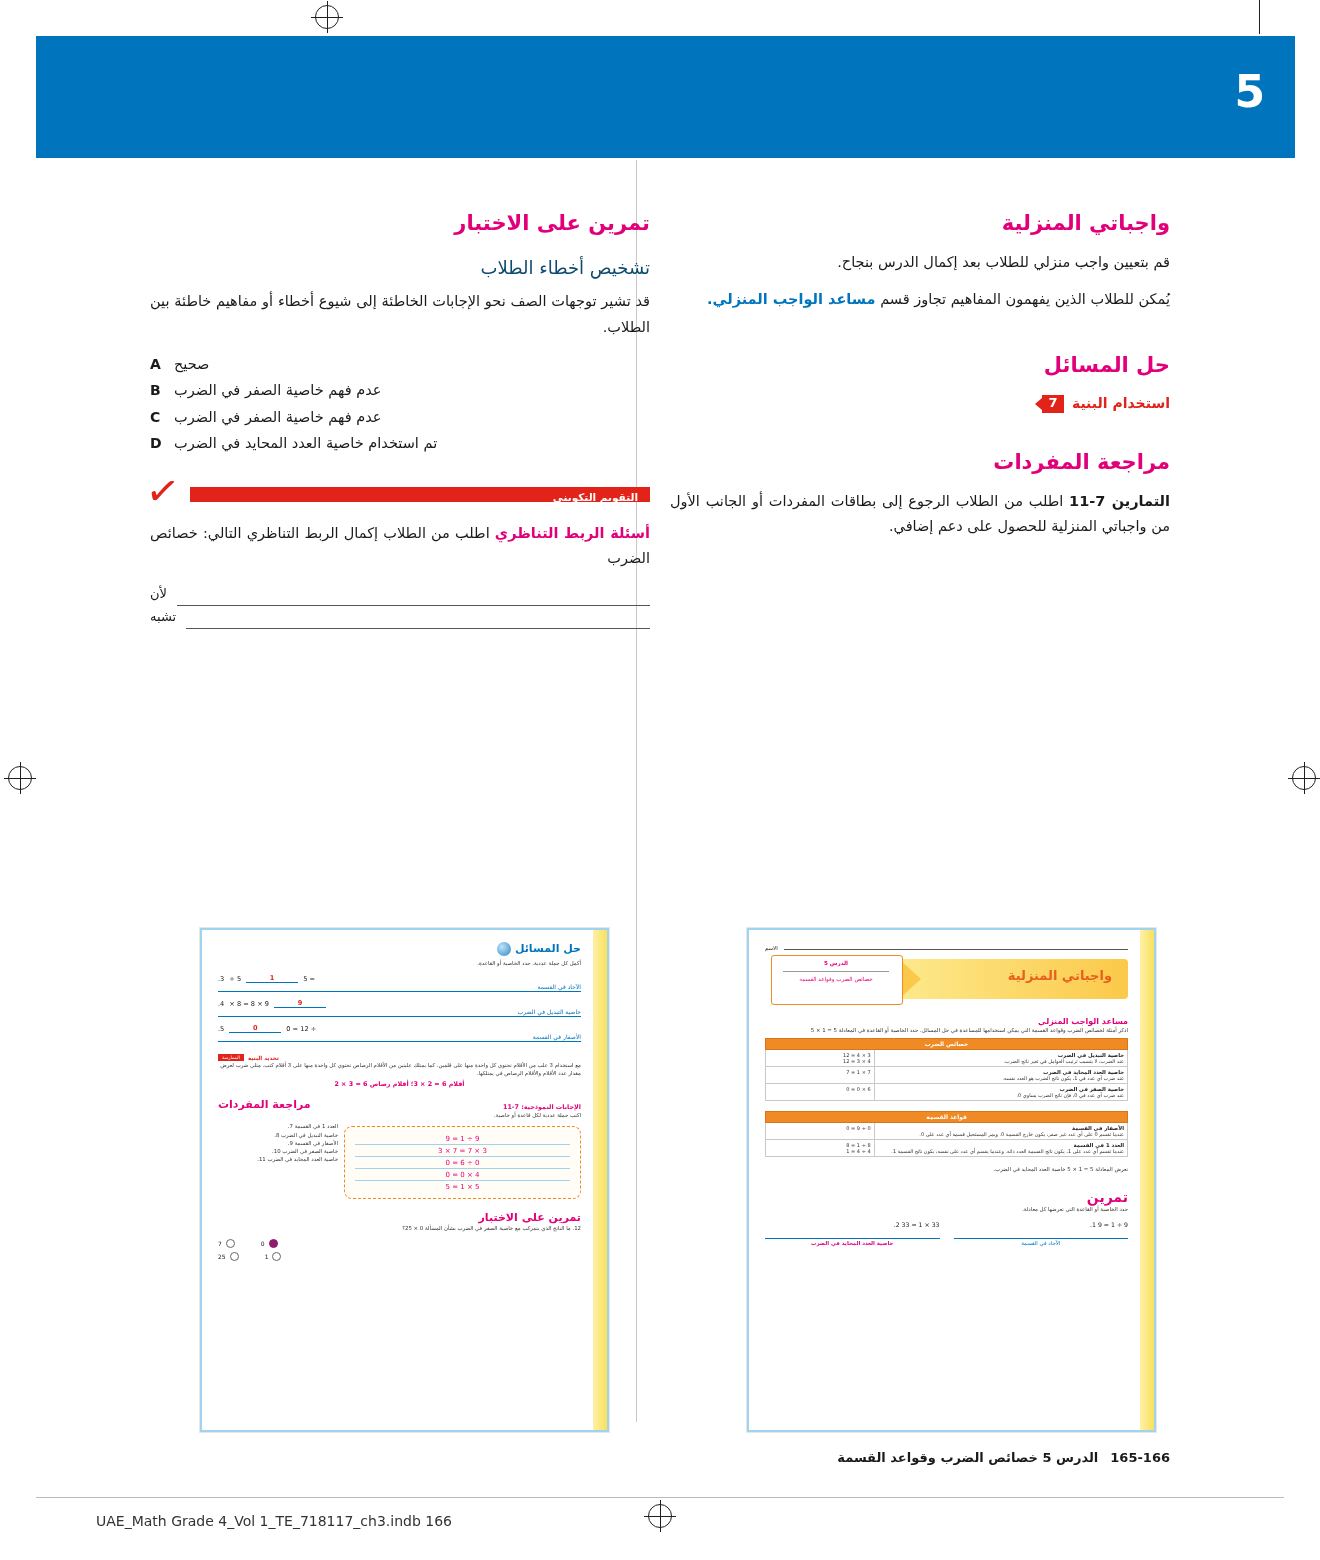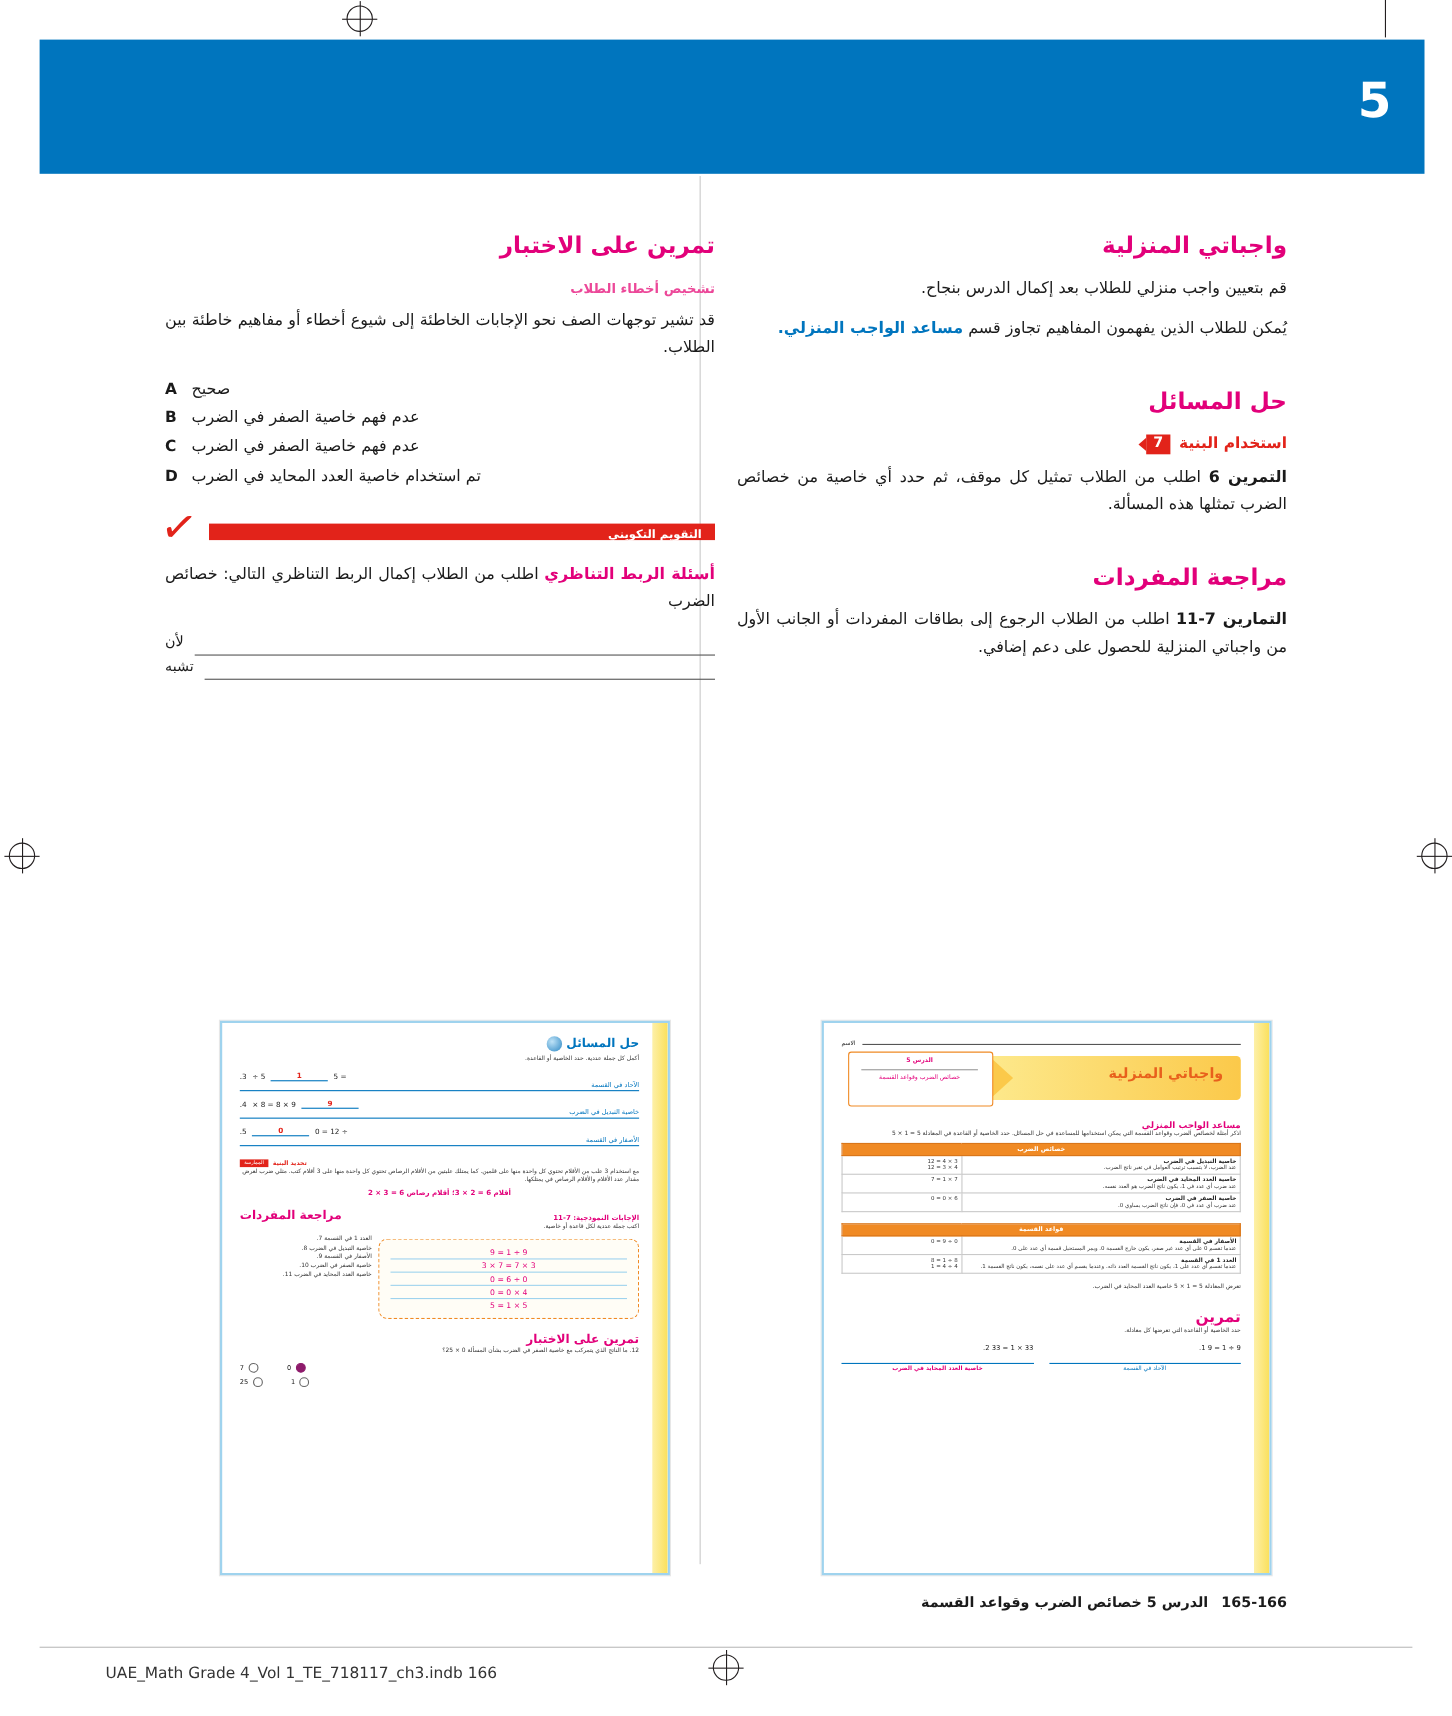--- a/index.html
+++ b/index.html
@@ -47,21 +47,21 @@
 
   
   .col{position:absolute;top:205px;width:500px;font-size:14.5px;line-height:1.75;}
   .col-right{right:150px;}
   .col-left{left:150px;}
 
   h2.sec{
     color:#E2007A;font-size:21px;font-weight:bold;margin:0 0 8px 0;
   }
   h3.sub{
-    color:#ec4899;font-size:12px;font-weight:bold;margin:10px 0 6px 0;
+    color:#0c4a6e;font-size:18px;font-weight:normal;margin:10px 0 6px 0;
   }
   p.body{margin:0 0 12px 0;text-align:justify;}
   .pink{color:#E2007A;font-weight:bold;}
   .blue-b{color:#0075BE;font-weight:bold;}
   .bold{font-weight:bold;}
   .blue-par{color:#0075BE;}
   .spacer-md{height:22px;}
 
   
   .badge-row{display:flex;align-items:center;gap:8px;margin:4px 0 6px 0;}
@@ -233,24 +233,20 @@
       <span>يُمكن للطلاب الذين يفهمون المفاهيم تجاوز قسم </span><span class="blue-b">مساعد الواجب المنزلي.</span>
     </p>
 
     <div class="spacer-md"></div>
 
     <h2 class="sec">حل المسائل</h2>
     <div class="badge-row">
       <span class="badge-label">استخدام البنية</span>
       <span class="badge-num">7</span>
     </div>
-    <p class="body">
-      <span class="bold">التمرين 6</span>
-      <span>اطلب من الطلاب تمثيل كل موقف، ثم حدد أي خاصية من خصائص الضرب تمثلها هذه المسألة.</span>
-    </p>
 
     <div class="spacer-md"></div>
 
     <h2 class="sec">مراجعة المفردات</h2>
     <p class="body">
       <span class="bold">التمارين 7-11</span>
       <span>اطلب من الطلاب الرجوع إلى بطاقات المفردات أو الجانب الأول من واجباتي المنزلية للحصول على دعم إضافي.</span>
     </p>
   </div>
 

